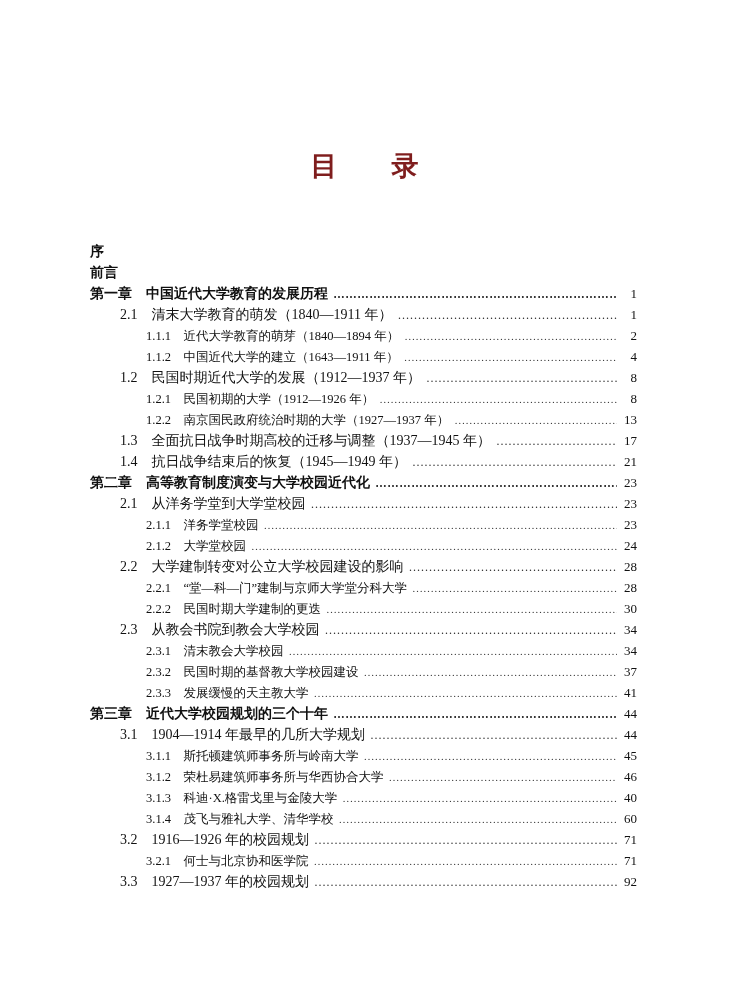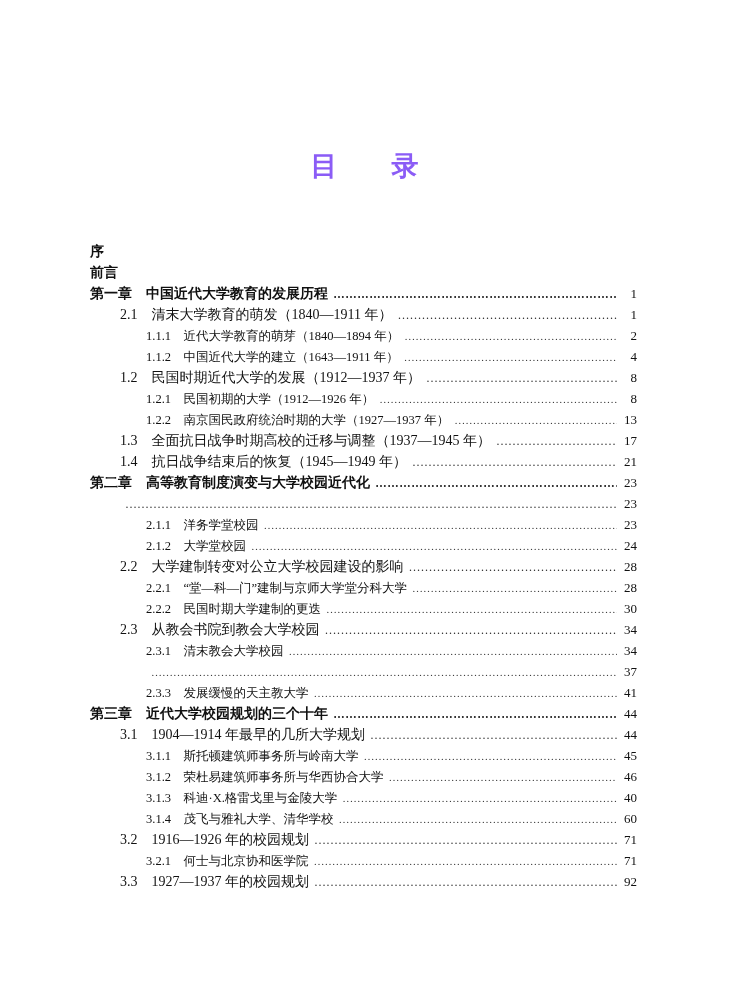--- a/index.html
+++ b/index.html
@@ -12,21 +12,21 @@
     font-family:"Liberation Serif","DejaVu Serif",serif;
     box-sizing:border-box;
     overflow:hidden;
   }
   .title {
     padding-top:148px;
     text-align:center;
     font-size:27px;
     font-weight:bold;
     font-family:"Liberation Serif","DejaVu Serif",serif;
-    color:#8b5cf6;
+    color:#7f1d1d;
   }
   .toc {
     margin-top:57px;
     padding:0 92px 0 90px;
   }
   .row {
     display:flex;
     align-items:baseline;
     height:21px;
     line-height:21px;
@@ -121,20 +121,21 @@
         <span class="label">1.4　抗日战争结束后的恢复（1945—1949 年）</span>
         <span class="leader"></span>
         <span class="page-num">21</span>
       </div>
       <div class="row lvl1">
         <span class="label">第二章　高等教育制度演变与大学校园近代化</span>
         <span class="leader"></span>
         <span class="page-num">23</span>
       </div>
       <div class="row lvl2">
+        <span class="label">2.1　从洋务学堂到大学堂校园</span>
         <span class="leader"></span>
         <span class="page-num">23</span>
       </div>
       <div class="row lvl3">
         <span class="label">2.1.1　洋务学堂校园</span>
         <span class="leader"></span>
         <span class="page-num">23</span>
       </div>
       <div class="row lvl3">
         <span class="label">2.1.2　大学堂校园</span>
@@ -160,20 +161,21 @@
         <span class="label">2.3　从教会书院到教会大学校园</span>
         <span class="leader"></span>
         <span class="page-num">34</span>
       </div>
       <div class="row lvl3">
         <span class="label">2.3.1　清末教会大学校园</span>
         <span class="leader"></span>
         <span class="page-num">34</span>
       </div>
       <div class="row lvl3">
+        <span class="label">2.3.2　民国时期的基督教大学校园建设</span>
         <span class="leader"></span>
         <span class="page-num">37</span>
       </div>
       <div class="row lvl3">
         <span class="label">2.3.3　发展缓慢的天主教大学</span>
         <span class="leader"></span>
         <span class="page-num">41</span>
       </div>
       <div class="row lvl1">
         <span class="label">第三章　近代大学校园规划的三个十年</span>

